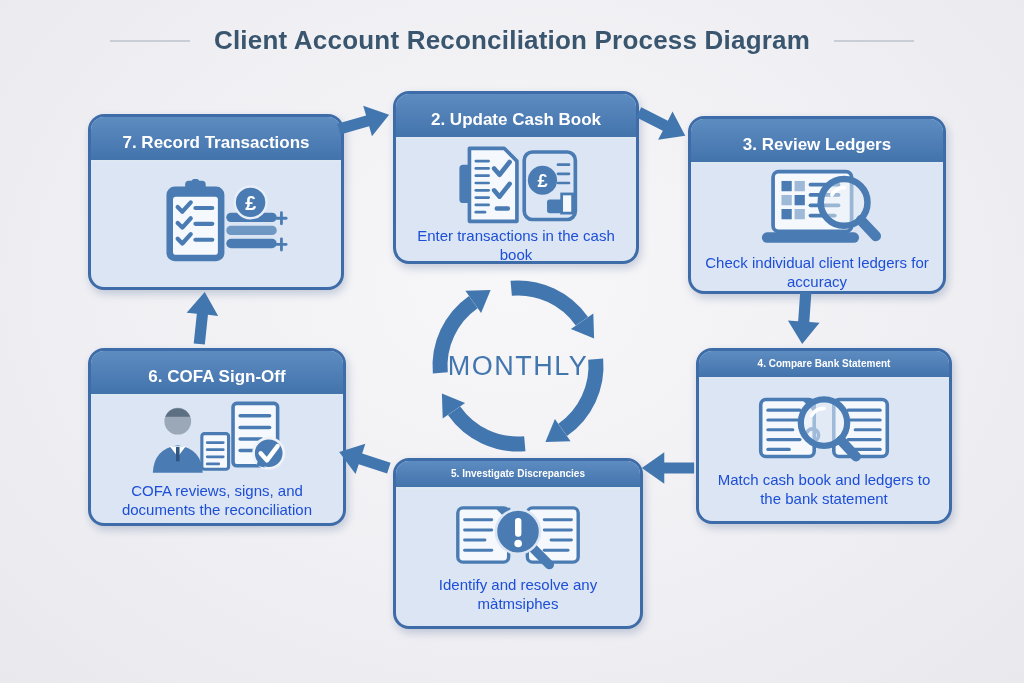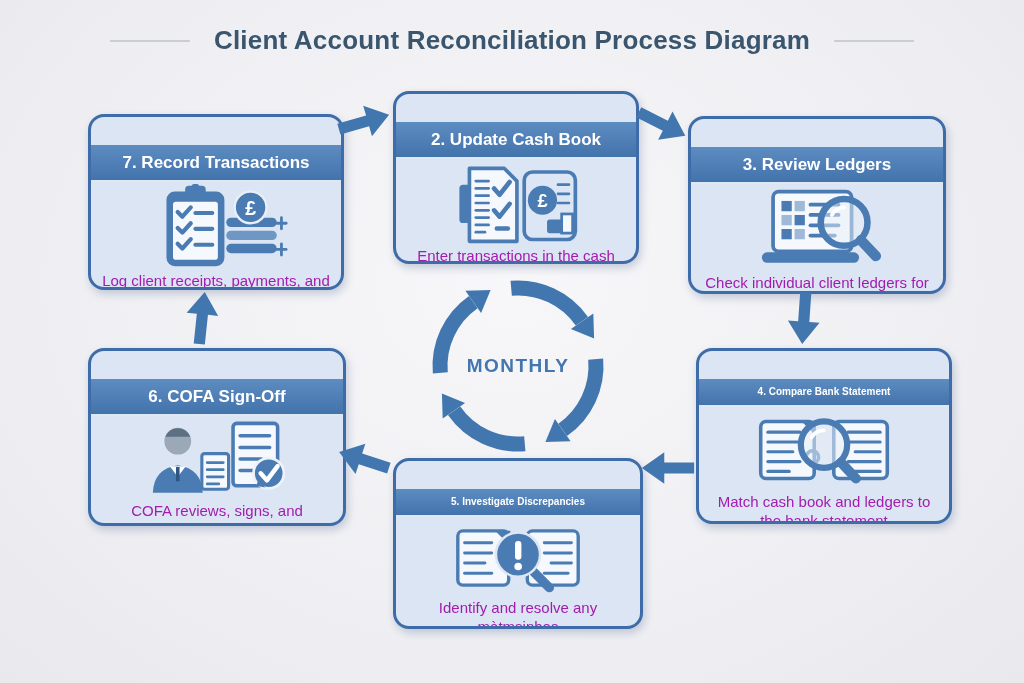--- a/index.html
+++ b/index.html
@@ -11,33 +11,33 @@
   .title-row{position:absolute;top:21px;left:0;width:100%;display:flex;align-items:center;justify-content:center;gap:20px;}
   .title-dash{width:80px;height:2px;background:#c8cdd6;}
   .page-title{margin:4px;font-size:26px;font-weight:bold;color:#3a566f;letter-spacing:.2px;}
 
   .box{
     position:absolute;background:#dbe5f3;border:3px solid #3e6ca8;border-radius:16px;
     box-shadow:2px 4px 9px rgba(70,95,140,.28);overflow:hidden;display:flex;flex-direction:column;
   }
   .box-header{
     background:linear-gradient(#5d8cc1,#4273ab);color:#fff;font-weight:bold;font-size:17px;
-    text-align:center;padding:8px 3px 7px;border-bottom:2px solid rgba(255,255,255,.8);white-space:nowrap;margin-top:28px;
+    text-align:center;padding:16px 3px 7px;border-bottom:2px solid rgba(255,255,255,.8);white-space:nowrap;
   }
   .box-header.tight{font-size:10px;padding-top:7px;padding-bottom:8px;}
   .box-body{flex:1;display:flex;flex-direction:column;align-items:center;justify-content:center;gap:2px;padding:2px 8px 7px;}
-  .box-desc{font-size:15px;color:#a21caf;text-align:center;line-height:1.26;}
+  .box-desc{font-size:15px;color:#1d4ed8;text-align:center;line-height:1.26;}
   .icon-wrap{display:flex;align-items:center;justify-content:center;}
 
   .flow-arrow{position:absolute;width:56px;height:40px;}
   .cycle{position:absolute;left:408px;top:270px;width:220px;height:192px;}
   .cycle svg{position:absolute;left:0;top:0;}
   .cycle-label{
     position:absolute;left:0;top:0;width:100%;height:100%;display:flex;align-items:center;justify-content:center;
-    font-weight:bold;font-size:19px;letter-spacing:1.5px;color:#4276af;
+    font-weight:normal;font-size:27px;letter-spacing:1.5px;color:#4276af;
   }
 </style>
 </head>
 <body>
 
 <div class="stage">
 
   <div class="title-row">
     <span class="title-dash"></span>
     <h1 class="page-title">Client Account Reconciliation Process Diagram</h1>
@@ -67,21 +67,20 @@
           <g stroke="#4a7cb3" stroke-width="4.5" fill="none" stroke-linecap="round" stroke-linejoin="round">
             <path d="M34,30 l5,5 9,-10"></path>
               <path d="M34,47 l5,5 9,-10"></path>
               <path d="M34,64 l5,5 9,-10"></path>
             <path d="M53,31 h18"></path>
               <path d="M53,48 h18"></path>
               <path d="M53,65 h18"></path>
           </g>
         </svg>
       </div>
-      <div class="box-desc">Log client receipts, payments, and transactions</div>
     </div>
   </div>
 
   <div class="box" style="left:393px;top:91px;width:240px;height:167px">
     <div class="box-header">2. Update Cash Book</div>
     <div class="box-body">
       <div class="icon-wrap">
         <svg width="146" height="84" viewBox="0 0 150 92">
           <rect x="13" y="26" width="13" height="42" rx="4" fill="#4a7cb3"></rect>
           <path d="M24,8 h38 l14,14 v66 h-52 z" fill="#f5f8fc" stroke="#4a7cb3" stroke-width="4" stroke-linejoin="round"></path>

